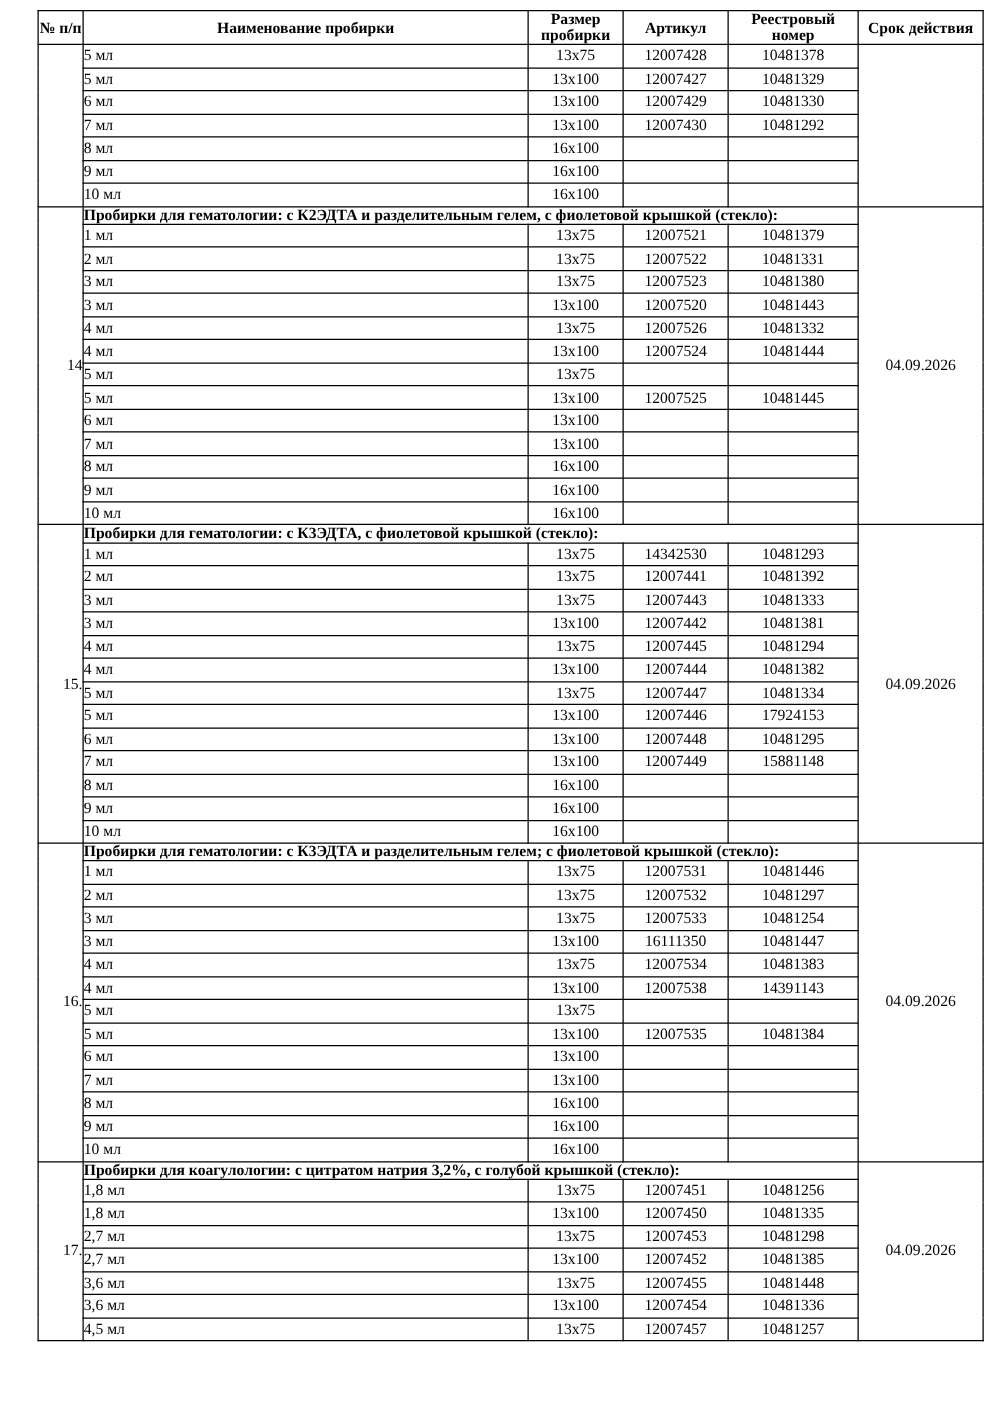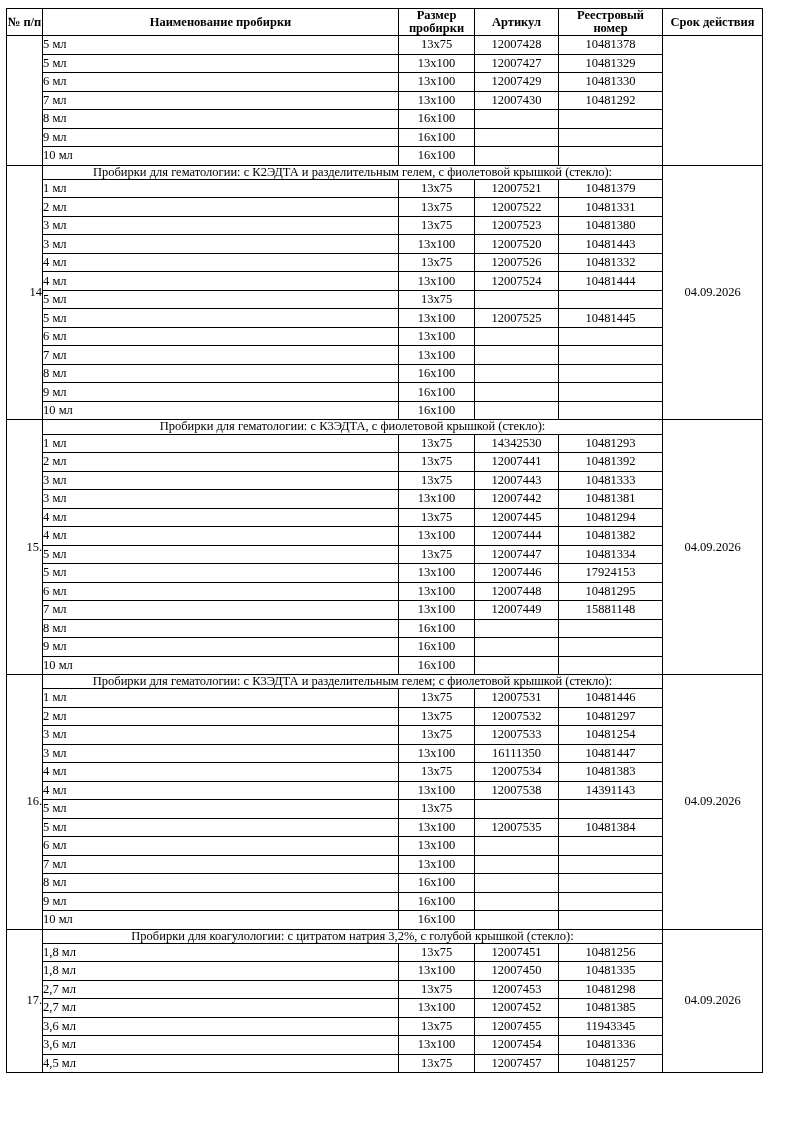--- a/index.html
+++ b/index.html
@@ -9,21 +9,21 @@
   }
   body {
     width: 800px;
     min-height: 1131px;
     font-family: "Liberation Serif", serif;
     color: #000000;
   }
   .page {
     width: 800px;
     box-sizing: border-box;
-    padding: 8px 22px 10px 6px;
+    padding: 8px 22px 10px 30px;
   }
   table.reg {
     border-collapse: collapse;
     width: 756px;
     table-layout: fixed;
   }
   table.reg td, table.reg th {
     border: 1px solid #000000;
     padding: 0;
     vertical-align: middle;
@@ -50,22 +50,21 @@
     font-size: 13px;
     vertical-align: top;
     padding-top: 2px;
   }
   td.name {
     padding-left: 5px;
     font-size: 12.5px;
     height: 17.5px;
   }
   td.group {
-    text-align: center;
-    font-weight: normal;
+    font-weight: bold;
     font-size: 13px;
     padding: 2px 6px;
     line-height: 1.15;
   }
   td.size, td.art, td.reg, td.date {
     text-align: center;
     font-size: 12.5px;
     height: 17.5px;
   }
   td.date {
@@ -417,21 +416,21 @@
         <tr class="datarow">
           <td class="name">2,7 мл</td>
           <td class="size">13x100</td>
           <td class="art">12007452</td>
           <td class="reg">10481385</td>
         </tr>
         <tr class="datarow">
           <td class="name">3,6 мл</td>
           <td class="size">13x75</td>
           <td class="art">12007455</td>
-          <td class="reg">11943345</td>
+          <td class="reg">10481448</td>
         </tr>
         <tr class="datarow">
           <td class="name">3,6 мл</td>
           <td class="size">13x100</td>
           <td class="art">12007454</td>
           <td class="reg">10481336</td>
         </tr>
         <tr class="datarow">
           <td class="name">4,5 мл</td>
           <td class="size">13x75</td>

